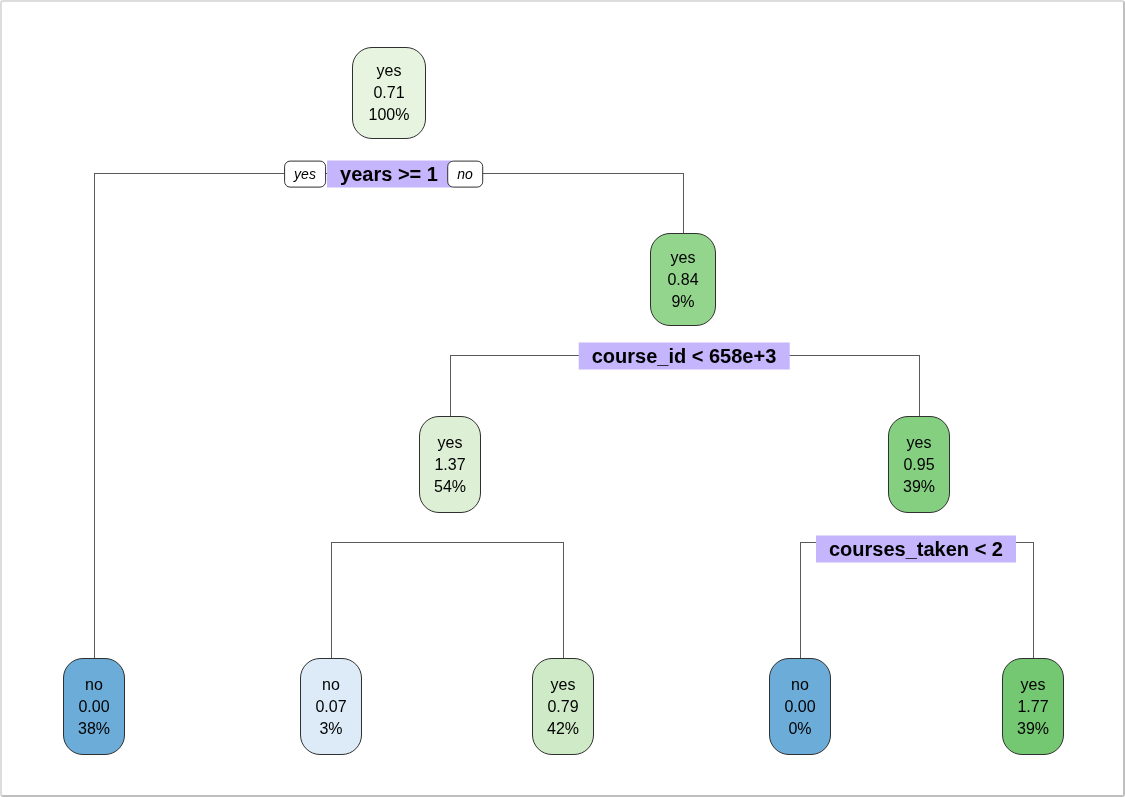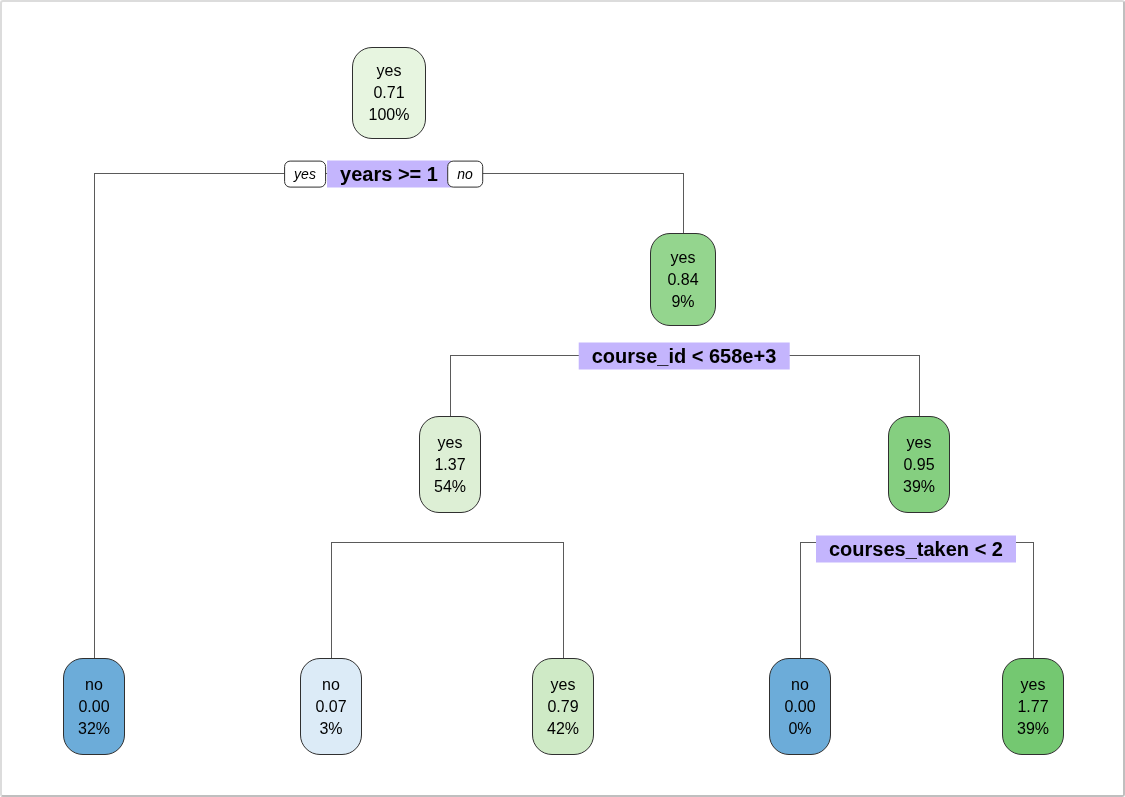--- a/index.html
+++ b/index.html
@@ -136,21 +136,21 @@
 
     <div class="node" id="node-95" style="background: rgb(133, 207, 128);">
       <div>yes</div>
       <div>0.95</div>
       <div>39%</div>
     </div>
 
     <div class="node" id="leaf-16" style="background: rgb(108, 172, 217);">
       <div>no</div>
       <div>0.00</div>
-      <div>32%</div>
+      <div>38%</div>
     </div>
 
     <div class="node" id="leaf-3" style="background: rgb(220, 235, 247);">
       <div>no</div>
       <div>0.07</div>
       <div>3%</div>
     </div>
 
     <div class="node" id="leaf-42" style="background: rgb(207, 234, 198);">
       <div>yes</div>

